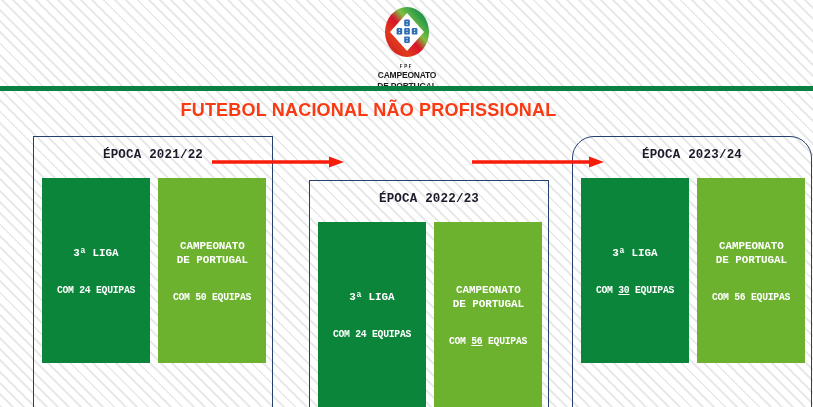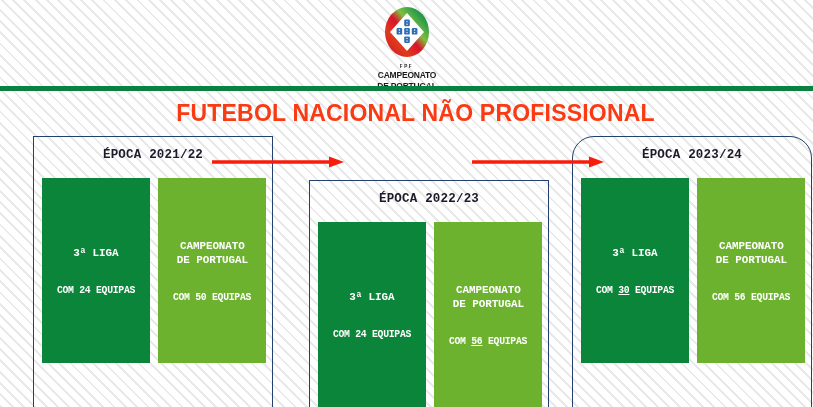--- a/index.html
+++ b/index.html
@@ -84,26 +84,25 @@
     background: #0a8140;
   }
 
   
   #main-title {
     position: absolute;
     left: 0;
     top: 100px;
     width: 737px;
     text-align: center;
-    font-size: 23px;
+    font-size: 18px;
     font-weight: bold;
     color: #f93a12;
     letter-spacing: 0.2px;
     white-space: nowrap;
-    margin-left: 47px;
   }
 
   
   .panel {
     position: absolute;
     top: 136px;
     width: 240px;
     height: 302px;
     border: 1.4px solid #23406e;
     box-sizing: border-box;

